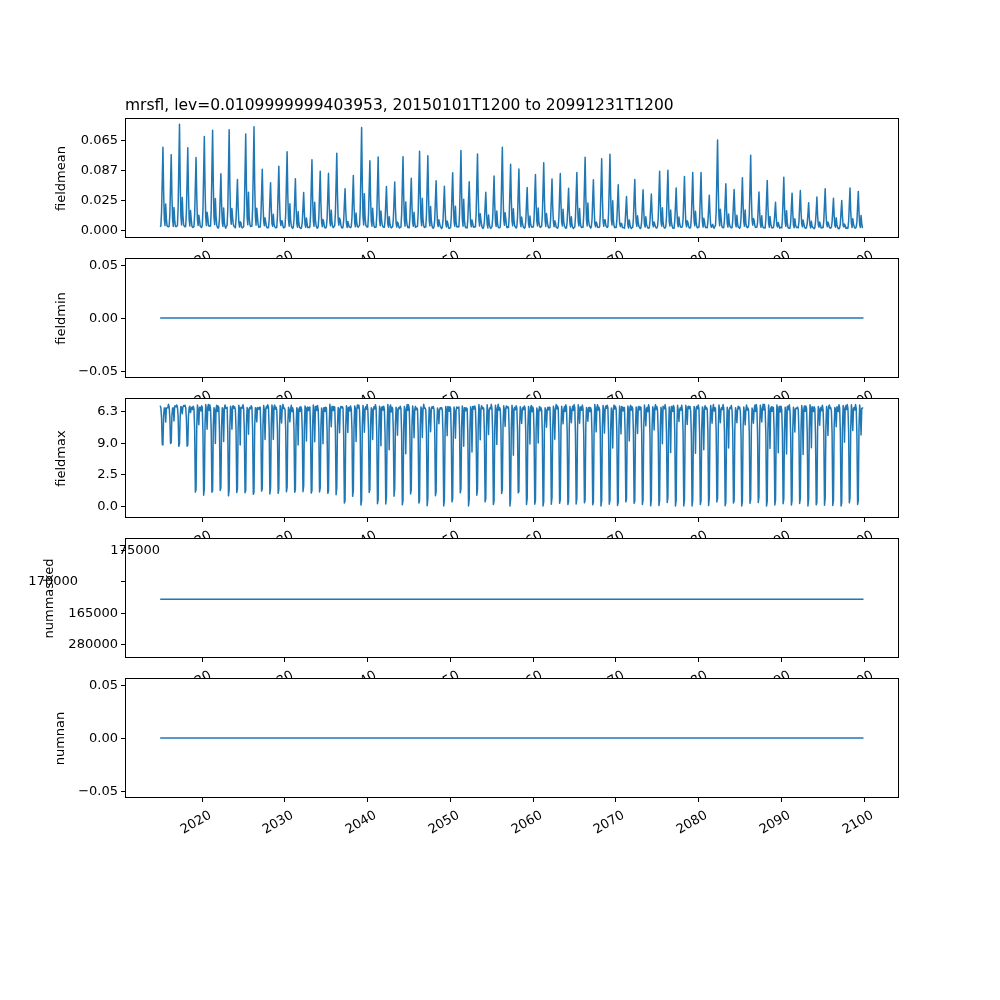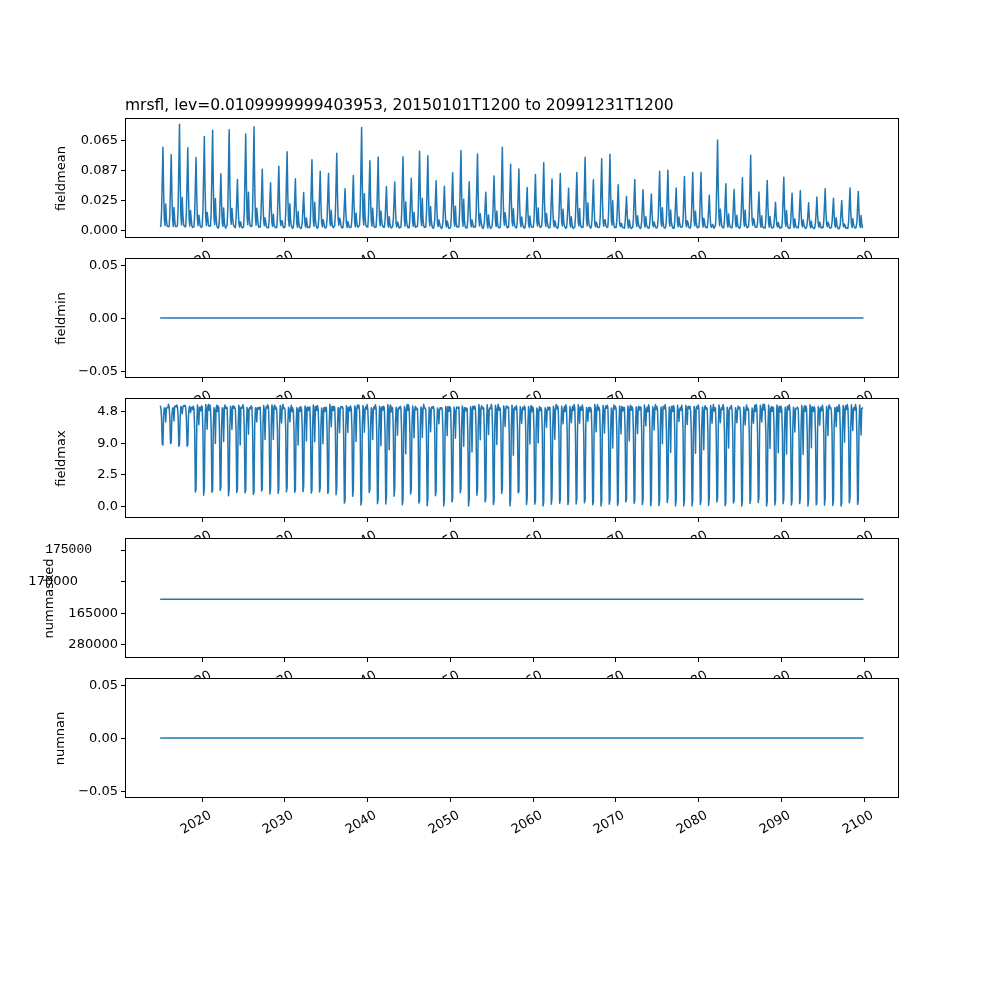--- a/index.html
+++ b/index.html
@@ -122,21 +122,21 @@
         <polyline points="35.18,7.60 35.87,10.06 36.56,19.62 37.25,46.25 37.94,46.93 38.63,17.13 39.32,9.89 40.01,10.09 40.70,24.01 41.39,9.92 42.08,9.93 42.77,9.85 43.46,6.36 44.15,8.71 44.84,19.74 45.53,45.46 46.22,44.50 46.91,17.53 47.60,9.99 48.29,10.03 48.98,22.96 49.67,7.94 50.36,7.97 51.05,8.85 51.74,6.92 52.43,9.08 53.12,18.41 53.81,48.21 54.50,45.83 55.19,18.44 55.88,8.38 56.57,9.56 57.26,15.77 57.95,9.04 58.64,7.53 59.33,8.28 60.02,7.23 60.71,9.64 61.40,20.92 62.09,48.19 62.78,47.19 63.47,18.17 64.16,9.86 64.84,8.38 65.53,14.55 66.22,10.32 66.91,9.22 67.60,11.53 68.29,8.23 68.98,10.84 69.67,31.65 70.36,94.12 71.05,91.64 71.74,29.23 72.43,7.12 73.12,13.17 73.81,26.77 74.50,9.29 75.19,9.43 75.88,12.96 76.57,7.78 77.26,9.00 77.95,34.79 78.64,97.22 79.33,90.84 80.02,26.17 80.71,6.58 81.40,13.02 82.09,31.34 82.78,9.06 83.47,6.45 84.16,12.44 84.85,6.94 85.54,10.80 86.23,32.80 86.92,94.28 87.61,92.74 88.30,27.98 88.99,9.63 89.68,12.99 90.37,45.46 91.06,10.86 91.75,7.19 92.44,13.50 93.13,8.10 93.82,9.31 94.51,34.12 95.20,92.41 95.89,89.58 96.58,28.73 97.27,9.64 97.96,11.95 98.65,43.47 99.34,10.07 100.03,6.95 100.72,10.43 101.41,10.00 102.10,9.34 102.79,34.66 103.48,97.81 104.17,91.68 104.86,28.15 105.55,8.35 106.24,12.82 106.93,31.23 107.61,8.37 108.30,7.79 108.99,10.23 109.68,8.87 110.37,11.78 111.06,32.33 111.75,94.59 112.44,90.62 113.13,29.00 113.82,7.29 114.51,11.25 115.20,47.10 115.89,9.53 116.58,9.27 117.27,10.20 117.96,6.71 118.65,10.49 119.34,33.03 120.03,94.83 120.72,92.60 121.41,27.11 122.10,9.59 122.79,12.07 123.48,36.28 124.17,11.08 124.86,9.41 125.55,10.79 126.24,7.65 126.93,9.43 127.62,31.22 128.31,96.25 129.00,93.97 129.69,29.03 130.38,9.65 131.07,11.03 131.76,23.85 132.45,9.57 133.14,9.96 133.83,11.39 134.52,9.22 135.21,9.13 135.90,32.44 136.59,93.12 137.28,90.79 137.97,27.51 138.66,7.50 139.35,12.20 140.04,41.49 140.73,11.53 141.42,8.30 142.11,10.12 142.80,6.85 143.49,9.16 144.18,32.07 144.87,95.96 145.56,89.94 146.25,26.75 146.94,6.94 147.63,12.55 148.32,41.37 149.01,8.77 149.70,7.08 150.39,11.16 151.07,9.23 151.76,12.13 152.45,32.54 153.14,95.35 153.83,91.11 154.52,28.23 155.21,7.41 155.90,14.49 156.59,24.94 157.28,8.74 157.97,6.39 158.66,10.57 159.35,9.96 160.04,11.75 160.73,31.90 161.42,93.80 162.11,89.34 162.80,27.00 163.49,9.25 164.18,11.94 164.87,23.84 165.56,11.70 166.25,7.36 166.94,13.57 167.63,9.84 168.32,12.40 169.01,31.78 169.70,94.24 170.39,91.52 171.08,28.36 171.77,9.73 172.46,12.50 173.15,46.97 173.84,11.22 174.53,9.39 175.22,13.50 175.91,8.62 176.60,11.40 177.29,32.97 177.98,93.68 178.67,88.22 179.36,27.91 180.05,8.05 180.74,10.66 181.43,43.02 182.12,9.68 182.81,9.02 183.50,12.58 184.19,9.52 184.88,9.03 185.57,34.42 186.26,94.95 186.95,92.60 187.64,27.49 188.33,6.89 189.02,13.90 189.71,43.75 190.40,8.65 191.09,8.38 191.78,12.43 192.47,7.46 193.16,11.13 193.84,32.01 194.53,93.91 195.22,89.68 195.91,28.67 196.60,9.97 197.29,14.45 197.98,45.78 198.67,10.35 199.36,9.52 200.05,13.42 200.74,9.18 201.43,10.06 202.12,34.37 202.81,95.28 203.50,93.03 204.19,26.94 204.88,6.37 205.57,13.22 206.26,28.78 206.95,8.58 207.64,8.43 208.33,12.55 209.02,8.54 209.71,9.05 210.40,32.57 211.09,96.78 211.78,89.64 212.47,28.65 213.16,9.50 213.85,11.77 214.54,34.70 215.23,10.51 215.92,8.44 216.61,10.04 217.30,8.62 217.99,10.10 218.68,37.24 219.37,105.11 220.06,102.77 220.75,28.56 221.44,7.68 222.13,11.26 222.82,34.42 223.51,9.55 224.20,9.07 224.89,12.93 225.58,8.04 226.27,11.10 226.96,31.32 227.65,98.32 228.34,92.38 229.03,28.55 229.72,8.05 230.41,10.81 231.10,43.59 231.79,10.87 232.48,6.92 233.17,9.94 233.86,7.12 234.55,12.61 235.24,36.12 235.93,107.08 236.61,102.50 237.30,27.98 237.99,7.58 238.68,11.71 239.37,34.18 240.06,11.66 240.75,8.76 241.44,11.16 242.13,6.45 242.82,11.57 243.51,31.61 244.20,94.40 244.89,91.55 245.58,27.76 246.27,9.66 246.96,12.11 247.65,41.40 248.34,11.20 249.03,8.78 249.72,10.98 250.41,6.69 251.10,9.99 251.79,36.91 252.48,105.69 253.17,101.35 253.86,31.53 254.55,8.37 255.24,11.50 255.93,47.80 256.62,9.40 257.31,8.68 258.00,12.21 258.69,8.30 259.38,11.11 260.07,36.13 260.76,106.03 261.45,98.79 262.14,29.77 262.83,6.42 263.52,14.68 264.21,51.82 264.90,8.56 265.59,7.03 266.28,13.98 266.97,9.23 267.66,10.45 268.35,34.23 269.04,98.20 269.73,90.54 270.42,25.93 271.11,9.22 271.80,11.47 272.49,37.14 273.18,11.42 273.87,9.63 274.56,10.75 275.25,8.25 275.94,10.44 276.63,35.31 277.32,106.78 278.01,102.47 278.70,29.52 279.39,8.45 280.07,12.59 280.76,55.77 281.45,11.57 282.14,6.50 282.83,12.38 283.52,6.84 284.21,10.71 284.90,34.17 285.59,95.96 286.28,91.63 286.97,27.21 287.66,8.12 288.35,14.16 289.04,39.76 289.73,11.83 290.42,8.38 291.11,11.86 291.80,9.91 292.49,11.09 293.18,35.30 293.87,105.11 294.56,102.48 295.25,28.35 295.94,9.06 296.63,11.33 297.32,39.48 298.01,11.88 298.70,6.32 299.39,10.28 300.08,9.91 300.77,11.82 301.46,34.44 302.15,107.64 302.84,100.88 303.53,29.68 304.22,9.18 304.91,14.15 305.60,33.63 306.29,10.74 306.98,8.71 307.67,10.40 308.36,8.55 309.05,11.66 309.74,32.78 310.43,97.72 311.12,93.84 311.81,26.74 312.50,9.96 313.19,13.36 313.88,25.82 314.57,11.63 315.26,9.72 315.95,11.02 316.64,9.62 317.33,12.42 318.02,36.77 318.71,108.00 319.40,101.80 320.09,30.43 320.78,8.52 321.47,12.20 322.16,37.62 322.84,8.43 323.53,9.17 324.22,13.32 324.91,8.70 325.60,10.39 326.29,37.24 326.98,103.74 327.67,100.54 328.36,30.59 329.05,9.09 329.74,14.78 330.43,40.19 331.12,12.04 331.81,8.93 332.50,10.27 333.19,9.57 333.88,9.00 334.57,31.78 335.26,94.78 335.95,90.92 336.64,28.93 337.33,8.03 338.02,13.78 338.71,48.33 339.40,9.74 340.09,9.68 340.78,12.90 341.47,9.93 342.16,10.68 342.85,37.62 343.54,108.00 344.23,101.22 344.92,31.54 345.61,8.82 346.30,11.82 346.99,54.07 347.68,8.47 348.37,8.51 349.06,11.11 349.75,8.01 350.44,10.93 351.13,34.72 351.82,97.18 352.51,90.89 353.20,28.20 353.89,6.48 354.58,14.33 355.27,41.83 355.96,10.47 356.65,7.74 357.34,10.88 358.03,9.49 358.72,10.45 359.41,35.62 360.10,103.85 360.79,100.69 361.48,28.04 362.17,6.71 362.86,13.98 363.55,36.60 364.24,11.72 364.93,9.68 365.61,10.86 366.30,6.38 366.99,10.77 367.68,35.03 368.37,106.53 369.06,102.79 369.75,28.92 370.44,7.19 371.13,11.97 371.82,46.47 372.51,10.86 373.20,6.35 373.89,12.23 374.58,9.47 375.27,11.34 375.96,30.98 376.65,95.41 377.34,91.08 378.03,27.50 378.72,7.85 379.41,12.71 380.10,28.48 380.79,10.69 381.48,7.91 382.17,9.99 382.86,8.67 383.55,9.62 384.24,36.86 384.93,108.00 385.62,101.12 386.31,29.50 387.00,7.34 387.69,12.84 388.38,57.27 389.07,11.09 389.76,9.40 390.45,11.76 391.14,7.84 391.83,10.01 392.52,32.71 393.21,94.76 393.90,93.70 394.59,28.72 395.28,8.64 395.97,14.46 396.66,25.34 397.35,10.73 398.04,9.25 398.73,11.69 399.42,8.06 400.11,10.17 400.80,35.87 401.49,106.52 402.18,100.42 402.87,28.20 403.56,8.43 404.25,15.00 404.94,46.04 405.63,10.05 406.32,7.40 407.01,13.77 407.70,9.00 408.39,10.99 409.07,34.34 409.76,106.22 410.45,102.55 411.14,31.05 411.83,10.06 412.52,13.41 413.21,45.05 413.90,12.06 414.59,8.44 415.28,12.74 415.97,9.80 416.66,12.37 417.35,35.20 418.04,108.00 418.73,103.55 419.42,28.98 420.11,9.87 420.80,12.80 421.49,29.15 422.18,11.87 422.87,9.17 423.56,11.93 424.25,9.29 424.94,9.53 425.63,34.72 426.32,106.19 427.01,99.39 427.70,30.35 428.39,8.36 429.08,12.57 429.77,41.20 430.46,11.51 431.15,6.58 431.84,10.86 432.53,7.89 433.22,10.20 433.91,35.75 434.60,105.27 435.29,101.69 435.98,30.48 436.67,8.30 437.36,14.42 438.05,25.83 438.74,11.81 439.43,8.60 440.12,13.47 440.81,6.83 441.50,9.54 442.19,34.60 442.88,106.61 443.57,103.46 444.26,29.89 444.95,8.41 445.64,14.04 446.33,24.79 447.02,11.35 447.71,8.30 448.40,12.41 449.09,6.55 449.78,9.67 450.47,36.46 451.16,105.97 451.84,100.58 452.53,30.50 453.22,6.75 453.91,12.00 454.60,25.29 455.29,8.88 455.98,8.98 456.67,12.26 457.36,7.04 458.05,11.21 458.74,35.70 459.43,104.71 460.12,102.09 460.81,28.00 461.50,9.49 462.19,12.90 462.88,23.24 463.57,9.89 464.26,9.23 464.95,13.68 465.64,9.74 466.33,12.37 467.02,37.66 467.71,106.81 468.40,103.86 469.09,31.00 469.78,6.44 470.47,12.20 471.16,33.86 471.85,9.72 472.54,6.73 473.23,12.17 473.92,9.11 474.61,11.65 475.30,35.60 475.99,108.00 476.68,102.72 477.37,29.08 478.06,7.46 478.75,12.90 479.44,35.12 480.13,11.25 480.82,8.03 481.51,10.35 482.20,7.22 482.89,9.60 483.58,36.17 484.27,106.16 484.96,102.20 485.65,31.37 486.34,10.09 487.03,14.07 487.72,49.98 488.41,10.41 489.10,7.13 489.79,11.02 490.48,8.32 491.17,11.06 491.86,34.63 492.55,107.38 493.24,104.04 493.93,29.06 494.61,8.05 495.30,13.11 495.99,35.86 496.68,8.53 497.37,9.29 498.06,12.97 498.75,9.47 499.44,9.53 500.13,34.80 500.82,103.87 501.51,101.00 502.20,29.19 502.89,8.03 503.58,12.29 504.27,42.86 504.96,9.18 505.65,7.37 506.34,12.17 507.03,8.73 507.72,10.62 508.41,34.11 509.10,105.33 509.79,102.95 510.48,30.30 511.17,8.90 511.86,14.94 512.55,35.41 513.24,9.20 513.93,8.35 514.62,11.89 515.31,9.01 516.00,9.41 516.69,34.32 517.38,106.40 518.07,101.82 518.76,28.40 519.45,6.96 520.14,13.89 520.83,27.85 521.52,10.70 522.21,9.32 522.90,13.77 523.59,6.74 524.28,10.17 524.97,36.20 525.66,107.79 526.35,101.82 527.04,31.09 527.73,8.74 528.42,12.11 529.11,31.94 529.80,10.13 530.49,6.62 531.18,11.54 531.87,8.57 532.56,12.72 533.25,36.87 533.94,107.61 534.63,102.42 535.32,28.80 536.01,9.32 536.70,13.01 537.39,45.80 538.07,8.33 538.76,9.59 539.45,10.79 540.14,6.62 540.83,11.70 541.52,36.39 542.21,104.61 542.90,99.74 543.59,30.41 544.28,9.08 544.97,14.49 545.66,54.57 546.35,8.41 547.04,9.01 547.73,13.45 548.42,7.49 549.11,9.44 549.80,35.74 550.49,108.00 551.18,102.45 551.87,28.68 552.56,7.32 553.25,12.50 553.94,23.51 554.63,11.90 555.32,9.85 556.01,12.16 556.70,7.19 557.39,12.45 558.08,34.06 558.77,108.00 559.46,101.82 560.15,29.56 560.84,7.29 561.53,13.00 562.22,26.39 562.91,8.95 563.60,8.40 564.29,10.52 564.98,8.39 565.67,12.98 566.36,36.52 567.05,108.00 567.74,102.03 568.43,30.72 569.12,8.38 569.81,14.10 570.50,55.34 571.19,9.92 571.88,8.42 572.57,10.81 573.26,6.89 573.95,10.85 574.64,37.60 575.33,106.61 576.02,102.69 576.71,30.91 577.40,8.96 578.09,14.22 578.78,51.67 579.47,9.68 580.16,7.68 580.84,11.22 581.53,9.62 582.22,11.23 582.91,34.36 583.60,107.47 584.29,100.27 584.98,30.34 585.67,7.44 586.36,12.98 587.05,25.30 587.74,11.32 588.43,6.58 589.12,13.02 589.81,9.76 590.50,10.17 591.19,34.44 591.88,103.95 592.57,100.13 593.26,31.47 593.95,6.98 594.64,11.49 595.33,24.64 596.02,11.88 596.71,9.43 597.40,11.65 598.09,6.54 598.78,10.17 599.47,34.36 600.16,107.66 600.85,104.31 601.54,32.02 602.23,9.25 602.92,14.71 603.61,49.95 604.30,11.63 604.99,9.36 605.68,10.54 606.37,7.46 607.06,12.57 607.75,34.54 608.44,105.09 609.13,102.77 609.82,31.52 610.51,9.69 611.20,14.19 611.89,24.74 612.58,11.83 613.27,8.21 613.96,10.84 614.65,9.14 615.34,12.97 616.03,36.90 616.72,108.00 617.41,103.28 618.10,29.44 618.79,8.99 619.48,14.60 620.17,26.87 620.86,12.00 621.55,6.91 622.24,12.25 622.93,10.00 623.61,12.27 624.30,36.62 624.99,105.32 625.68,101.37 626.37,30.85 627.06,10.04 627.75,13.75 628.44,25.13 629.13,11.34 629.82,7.35 630.51,13.39 631.20,6.42 631.89,10.58 632.58,36.43 633.27,104.61 633.96,98.92 634.65,27.89 635.34,7.15 636.03,11.47 636.72,24.07 637.41,11.52 638.10,6.35 638.79,12.03 639.48,6.49 640.17,12.19 640.86,36.71 641.55,108.00 642.24,103.10 642.93,31.16 643.62,7.11 644.31,14.49 645.00,50.42 645.69,10.80 646.38,8.80 647.07,13.36 647.76,9.03 648.45,9.79 649.14,34.05 649.83,106.95 650.52,102.17 651.21,31.19 651.90,7.03 652.59,12.31 653.28,54.76 653.97,8.92 654.66,8.51 655.35,14.01 656.04,8.12 656.73,11.88 657.42,35.37 658.11,105.69 658.80,100.89 659.49,31.23 660.18,9.34 660.87,14.06 661.56,55.96 662.25,8.62 662.94,8.18 663.63,11.79 664.32,6.80 665.01,12.65 665.70,38.00 666.39,107.03 667.07,102.28 667.76,31.59 668.45,9.35 669.14,13.19 669.83,33.95 670.52,10.72 671.21,10.07 671.90,10.56 672.59,9.14 673.28,11.67 673.97,36.57 674.66,105.43 675.35,99.72 676.04,30.51 676.73,7.58 677.42,14.30 678.11,56.41 678.80,11.13 679.49,7.90 680.18,13.37 680.87,8.08 681.56,10.35 682.25,36.21 682.94,108.00 683.63,101.16 684.32,30.60 685.01,6.81 685.70,11.46 686.39,49.80 687.08,8.71 687.77,10.05 688.46,13.59 689.15,8.85 689.84,10.81 690.53,37.62 691.22,106.66 691.91,104.51 692.60,31.53 693.29,8.50 693.98,11.43 694.67,27.22 695.36,10.94 696.05,9.15 696.74,12.80 697.43,7.27 698.12,12.14 698.81,35.16 699.50,107.21 700.19,100.18 700.88,29.34 701.57,8.41 702.26,14.02 702.95,37.51 703.64,8.55 704.33,6.92 705.02,10.41 705.71,9.55 706.40,12.80 707.09,35.62 707.78,107.38 708.47,102.03 709.16,28.85 709.84,9.48 710.53,11.36 711.22,28.64 711.91,8.82 712.60,9.29 713.29,13.60 713.98,6.67 714.67,9.79 715.36,35.45 716.05,108.00 716.74,104.67 717.43,30.49 718.12,7.41 718.81,11.85 719.50,44.17 720.19,10.31 720.88,7.63 721.57,11.59 722.26,6.57 722.95,10.44 723.64,33.89 724.33,104.84 725.02,99.54 725.71,31.41 726.40,6.65 727.09,14.86 727.78,32.56 728.47,10.35 729.16,9.55 729.85,11.92 730.54,6.53 731.23,10.50 731.92,37.47 732.61,106.45 733.30,102.53 733.99,29.06 734.68,6.98 735.37,14.55 736.06,36.88 736.75,10.31 737.44,10.00 738.13,10.37" fill="none" stroke="#1f77b4" stroke-width="1.5" stroke-linejoin="round"></polyline>
       </svg>
       <div class="frame" style="left: 125px; top: 0px; width: 774px; height: 120px;"></div>
       <div class="tickmark" style="left: 121px; top: 108px; width: 4px; height: 1px;"></div>
       <div class="ytick-label" style="right: 882px; top: 100px;">0.0</div>
       <div class="tickmark" style="left: 121px; top: 76px; width: 4px; height: 1px;"></div>
       <div class="ytick-label" style="right: 882px; top: 68px; text-align: center;">2.5</div>
       <div class="tickmark" style="left: 121px; top: 45px; width: 4px; height: 1px;"></div>
       <div class="ytick-label" style="right: 882px; top: 37px;">9.0</div>
       <div class="tickmark" style="left: 121px; top: 13px; width: 4px; height: 1px;"></div>
-      <div class="ytick-label" style="right: 882px; top: 5px;">4.8</div>
+      <div class="ytick-label" style="right: 882px; top: 5px;">6.3</div>
       <div class="tickmark" style="left: 202px; top: 120px; width: 1px; height: 4px;"></div>
       <div class="xtick-label" style="right: 794px; top: 129px;">2020</div>
       <div class="tickmark" style="left: 284px; top: 120px; width: 1px; height: 4px;"></div>
       <div class="xtick-label" style="right: 712px; top: 129px;">2030</div>
       <div class="tickmark" style="left: 367px; top: 120px; width: 1px; height: 4px;"></div>
       <div class="xtick-label" style="right: 629px; top: 129px;">2040</div>
       <div class="tickmark" style="left: 450px; top: 120px; width: 1px; height: 4px;"></div>
       <div class="xtick-label" style="right: 546px; top: 129px;">2050</div>
       <div class="tickmark" style="left: 533px; top: 120px; width: 1px; height: 4px;"></div>
       <div class="xtick-label" style="right: 463px; top: 129px;">2060</div>
@@ -158,21 +158,21 @@
         <polyline points="35.18,61.26 738.49,61.26" fill="none" stroke="#1f77b4" stroke-width="1.5" stroke-linejoin="round"></polyline>
       </svg>
       <div class="frame" style="left: 125px; top: 0px; width: 774px; height: 120px;"></div>
       <div class="tickmark" style="left: 121px; top: 106px; width: 4px; height: 1px;"></div>
       <div class="ytick-label" style="right: 882px; top: 98px;">280000</div>
       <div class="tickmark" style="left: 121px; top: 75px; width: 4px; height: 1px;"></div>
       <div class="ytick-label" style="right: 882px; top: 67px;">165000</div>
       <div class="tickmark" style="left: 121px; top: 43px; width: 4px; height: 1px;"></div>
       <div class="ytick-label" style="right: 922px; top: 35px;">170000</div>
       <div class="tickmark" style="left: 121px; top: 12px; width: 4px; height: 1px;"></div>
-      <div class="ytick-label" style="right: 908px; top: 4px; font-family: Liberation Mono, monospace;">175000</div>
+      <div class="ytick-label" style="right: 840px; top: 4px;">175000</div>
       <div class="tickmark" style="left: 202px; top: 120px; width: 1px; height: 4px;"></div>
       <div class="xtick-label" style="right: 794px; top: 129px;">2020</div>
       <div class="tickmark" style="left: 284px; top: 120px; width: 1px; height: 4px;"></div>
       <div class="xtick-label" style="right: 712px; top: 129px;">2030</div>
       <div class="tickmark" style="left: 367px; top: 120px; width: 1px; height: 4px;"></div>
       <div class="xtick-label" style="right: 629px; top: 129px;">2040</div>
       <div class="tickmark" style="left: 450px; top: 120px; width: 1px; height: 4px;"></div>
       <div class="xtick-label" style="right: 546px; top: 129px;">2050</div>
       <div class="tickmark" style="left: 533px; top: 120px; width: 1px; height: 4px;"></div>
       <div class="xtick-label" style="right: 463px; top: 129px;">2060</div>

